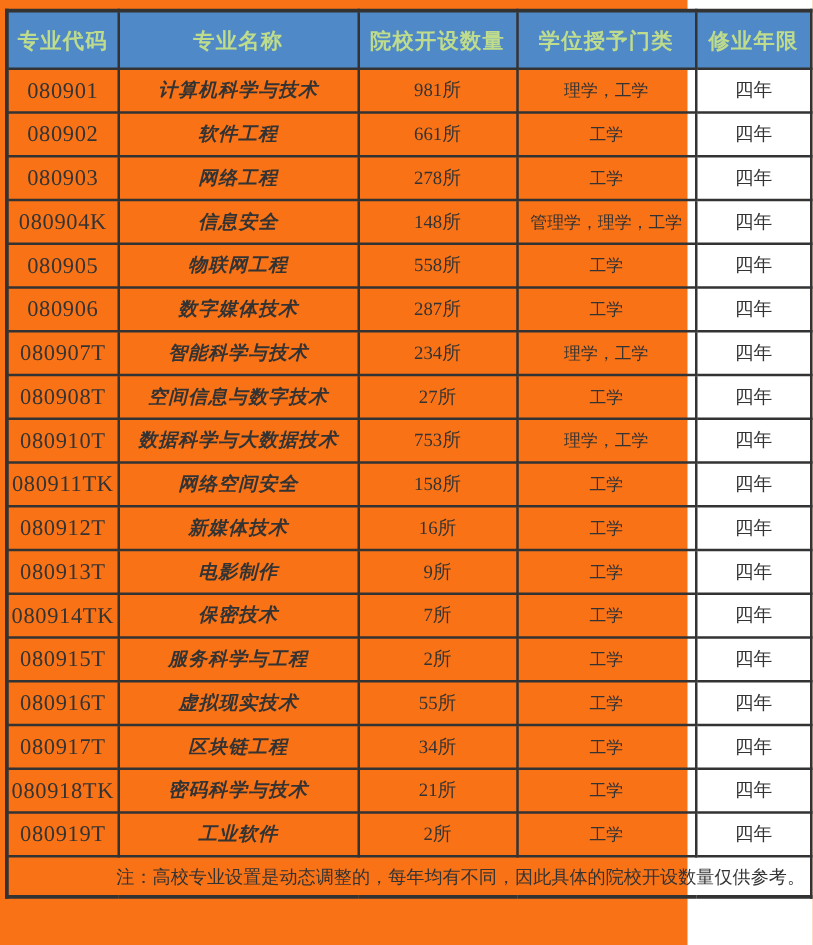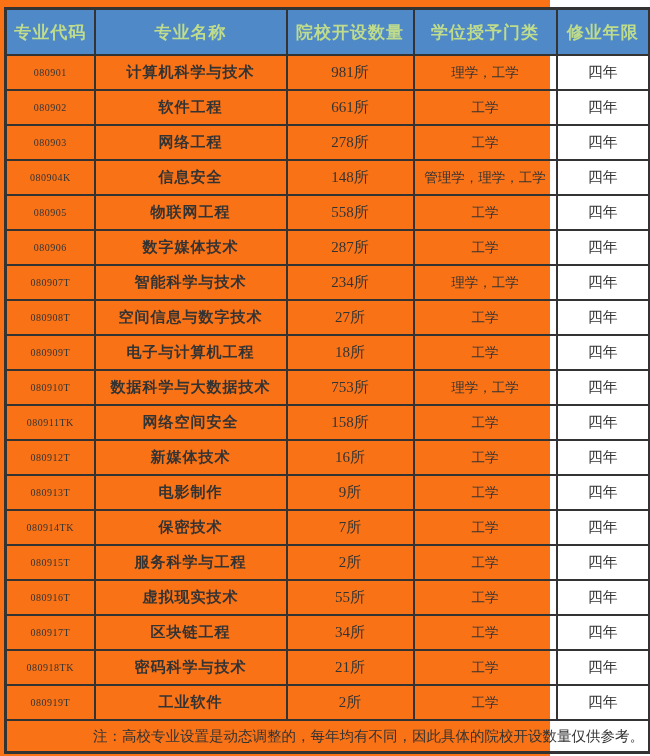--- a/index.html
+++ b/index.html
@@ -46,26 +46,27 @@
     height: 33px;
     text-align: center;
     vertical-align: middle;
     color: var(--body-text, #333333);
     font-size: 15px;
     padding: 0;
     white-space: nowrap;
     overflow: hidden;
   }
   tbody td.code {
-    font-size: 10px;
+    font-size: 18px;
     letter-spacing: 0.5px;
   }
   tbody td.name {
     font-weight: 700;
     letter-spacing: 1px;
+    font-style: italic;
   }
   tbody td.degree {
     font-size: 13.5px;
     border-radius: 13px;
   }
   tfoot td.note {
     height: 26px;
     text-align: right;
     vertical-align: middle;
     color: var(--body-text, #333333);
@@ -147,27 +148,20 @@
           <td class="years">四年</td>
         </tr>
         <tr>
           <td class="code">080908T</td>
           <td class="name">空间信息与数字技术</td>
           <td class="count">27所</td>
           <td class="degree">工学</td>
           <td class="years">四年</td>
         </tr>
         <tr>
-          <td class="code">080909T</td>
-          <td class="name">电子与计算机工程</td>
-          <td class="count">18所</td>
-          <td class="degree">工学</td>
-          <td class="years">四年</td>
-        </tr>
-        <tr>
           <td class="code">080910T</td>
           <td class="name">数据科学与大数据技术</td>
           <td class="count">753所</td>
           <td class="degree">理学，工学</td>
           <td class="years">四年</td>
         </tr>
         <tr>
           <td class="code">080911TK</td>
           <td class="name">网络空间安全</td>
           <td class="count">158所</td>

